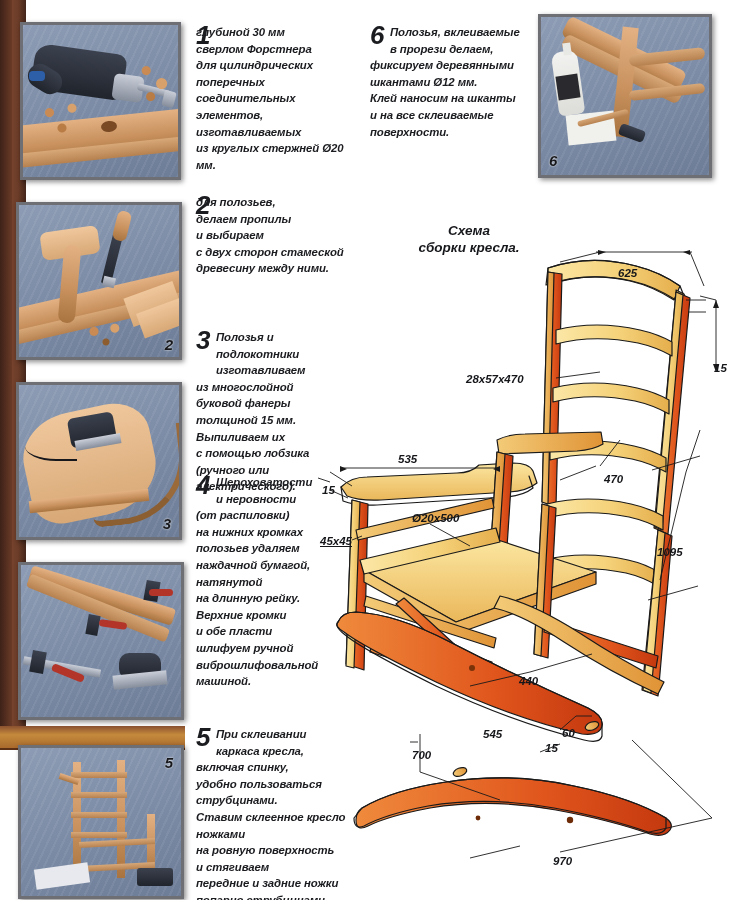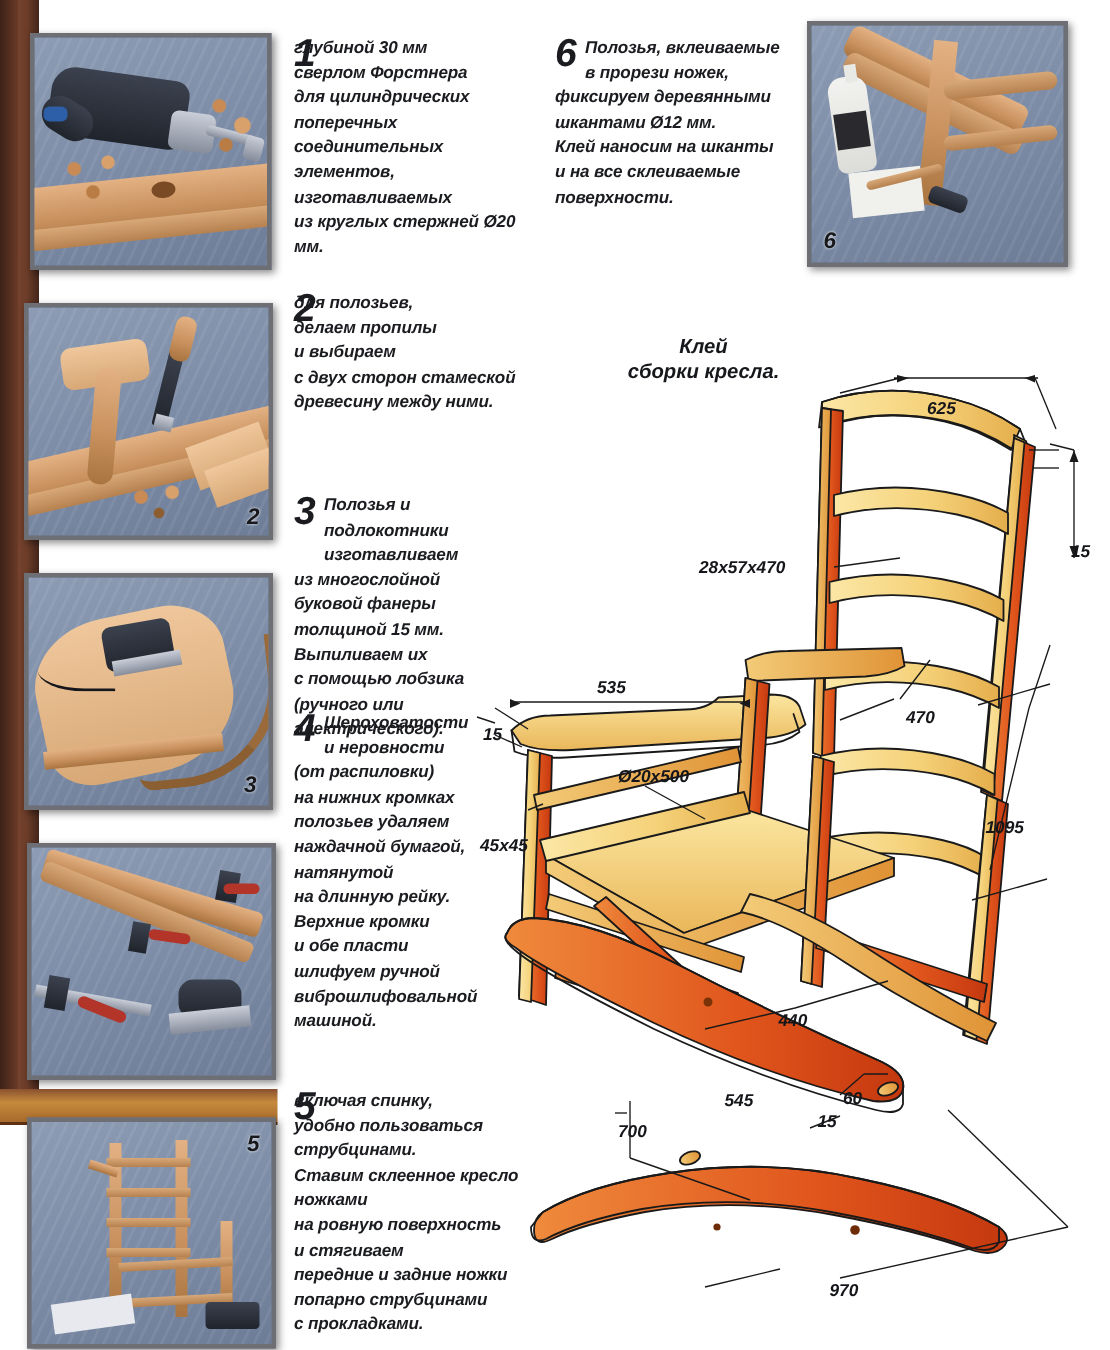--- a/index.html
+++ b/index.html
@@ -239,48 +239,50 @@
 на длинную рейку.
 Верхние кромки
 и обе пласти
 шлифуем ручной
 виброшлифовальной
 машиной.</div>
     </div>
 
     <div class="step" style="left:0;top:702px;width:160px;">
       <span class="n">5</span>
+      <div class="body head">При склеивании
+каркаса кресла,</div>
       <div class="body">включая спинку,
 удобно пользоваться
 струбцинами.
 Ставим склеенное кресло
 ножками
 на ровную поверхность
 и стягиваем
 передние и задние ножки
 попарно струбцинами
 с прокладками.</div>
     </div>
   </div>
 
   <div class="steps" style="left:370px;top:24px;width:160px;height:160px;">
     <div class="step" style="left:0;top:0;width:162px;">
       <span class="n">6</span>
       <div class="body head">Полозья, вклеиваемые
-в прорези ножек,</div>
+в прорези делаем,</div>
       <div class="body">фиксируем деревянными
 шкантами Ø12 мм.
 Клей наносим на шканты
 и на все склеиваемые
 поверхности.</div>
     </div>
   </div>
 
   <div class="schem-title">
-    <div>Клей</div>
+    <div>Схема</div>
     <div>сборки кресла.</div>
   </div>
 
   <svg class="draw" viewBox="0 0 740 900">
     <defs>
       <linearGradient id="gLight" x1="0" y1="0" x2="1" y2="0">
         <stop offset="0%" stop-color="#fbe7a6"></stop>
           <stop offset="55%" stop-color="#f5d27a"></stop>
         <stop offset="100%" stop-color="#e5ae4c"></stop>
       </linearGradient>
@@ -405,21 +407,21 @@
     </g>
   </svg>
 
   <span class="dim" style="left:618px;top:267px;">625</span>
   <span class="dim" style="left:714px;top:362px;">15</span>
   <span class="dim" style="left:466px;top:373px;">28x57x470</span>
   <span class="dim" style="left:398px;top:453px;">535</span>
   <span class="dim" style="left:322px;top:484px;">15</span>
   <span class="dim" style="left:567px;top:473px;margin-left:37px;">470</span>
   <span class="dim" style="left:412px;top:512px;">Ø20x500</span>
-  <span class="dim" style="left:320px;top:558px;">45x45</span>
+  <span class="dim" style="left:320px;top:535px;text-decoration:underline;">45x45</span>
   <span class="dim" style="left:657px;top:546px;">1095</span>
   <span class="dim" style="left:519px;top:675px;">440</span>
   <span class="dim" style="left:562px;top:727px;">60</span>
   <span class="dim" style="left:545px;top:742px;">15</span>
   <span class="dim" style="left:483px;top:728px;">545</span>
   <span class="dim" style="left:412px;top:749px;">700</span>
   <span class="dim" style="left:553px;top:855px;">970</span>
 
 </div>
 

